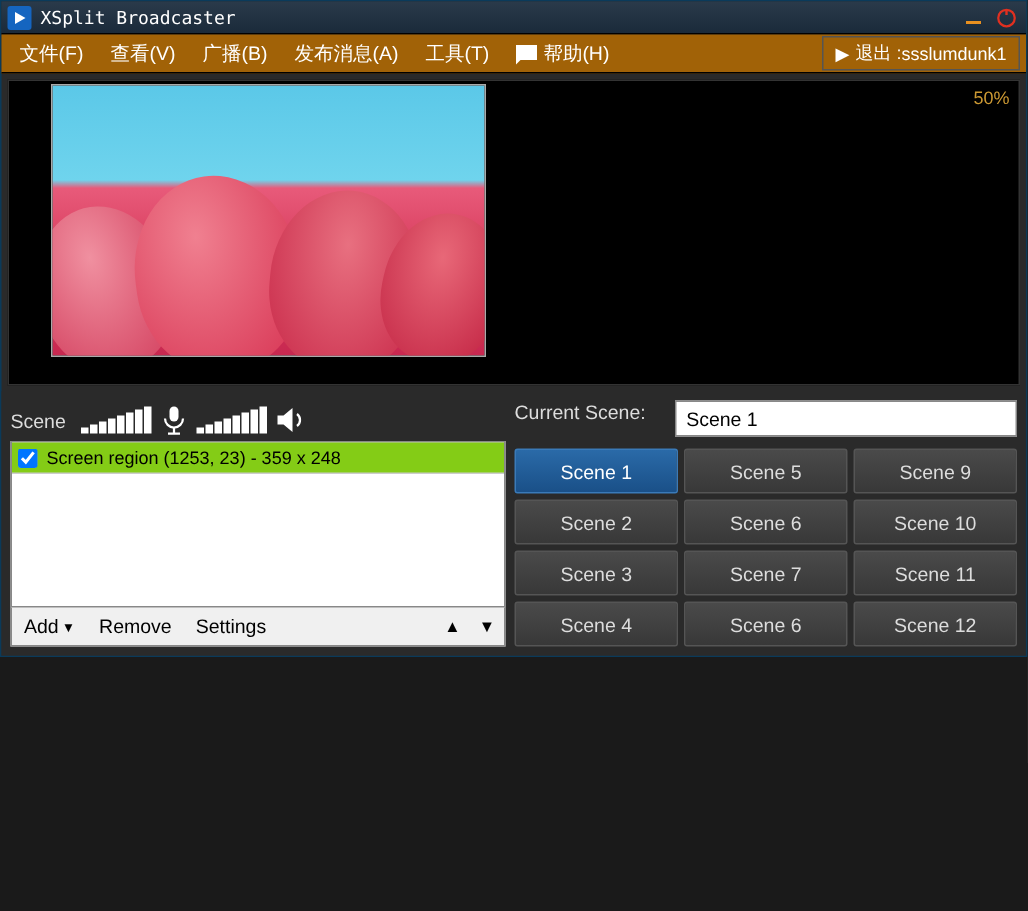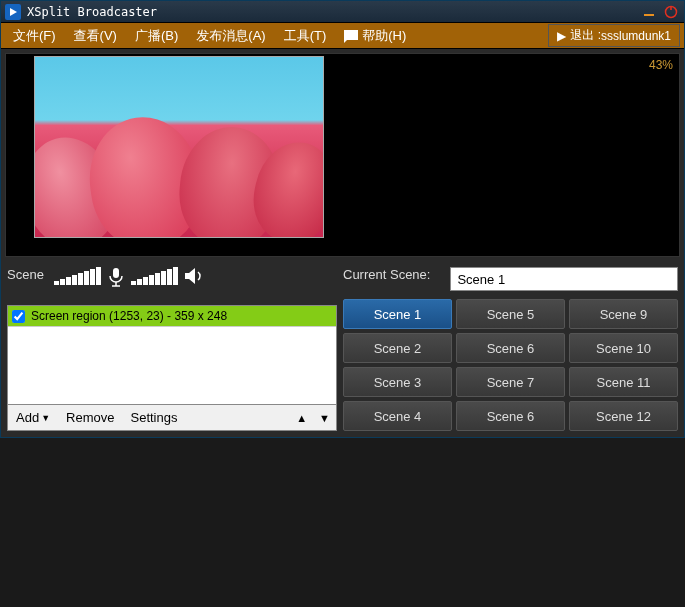--- a/index.html
+++ b/index.html
@@ -20,21 +20,21 @@
 .preview-area { flex: 1; background: #000; position: relative; margin: 4px; border: 1px solid #333; }
 .preview-img { position: absolute; top: 2px; left: 28px; width: 290px; height: 182px; border: 1px solid #aaa; background: linear-gradient(180deg, #5bc8e8 0%, #6fd4ed 35%, #e85a7a 38%, #d94060 60%, #c82850 100%); overflow: hidden; }
 .tulip { position: absolute; border-radius: 50% 50% 45% 45%; }
 .t1 { width: 110px; height: 130px; background: radial-gradient(ellipse at 40% 30%, #f08090, #d63050); left: 55px; top: 60px; transform: rotate(-8deg); }
 .t2 { width: 100px; height: 120px; background: radial-gradient(ellipse at 50% 30%, #e87080, #c82848); left: 145px; top: 70px; transform: rotate(5deg); }
 .t3 { width: 90px; height: 110px; background: radial-gradient(ellipse at 45% 30%, #f090a0, #d03858); left: -10px; top: 80px; transform: rotate(-15deg); }
 .t4 { width: 80px; height: 100px; background: radial-gradient(ellipse at 45% 30%, #e86878, #c02040); left: 220px; top: 85px; transform: rotate(12deg); }
 .zoom-label { position: absolute; top: 4px; right: 6px; color: #cc9933; font-size: 12px; }
 .bottom-panel { background: #2a2a2a; padding: 6px; display: flex; gap: 6px; }
 .left-col { width: 330px; display: flex; flex-direction: column; }
-.audio-row { display: flex; align-items: flex-start; gap: 6px; margin-bottom: 12px; height: 26px; }
+.audio-row { display: flex; align-items: center; gap: 6px; margin-bottom: 1px; height: 26px; }
 .scene-label { color: #ddd; font-size: 13px; margin-right: 4px; }
 .vu { display: flex; align-items: flex-end; gap: 1px; height: 18px; }
 .vu span { width: 5px; background: #fff; }
 .vu span:nth-child(1){height:4px}.vu span:nth-child(2){height:6px}.vu span:nth-child(3){height:8px}.vu span:nth-child(4){height:10px}.vu span:nth-child(5){height:12px}.vu span:nth-child(6){height:14px}.vu span:nth-child(7){height:16px}.vu span:nth-child(8){height:18px}
 .mic-icon, .spk-icon { color: #fff; cursor: pointer; display: flex; align-items: center; }
 .source-list { background: #fff; border: 1px solid #888; flex: 1; min-height: 100px; }
 .source-item { display: flex; align-items: center; padding: 3px 4px; background: #84cc16; border-bottom: 1px solid #ccc; font-size: 12px; }
 .source-item input { margin-right: 6px; }
 .bottom-buttons { display: flex; background: #f0f0f0; border: 1px solid #888; border-top: none; height: 26px; align-items: center; }
 .btm-btn { padding: 0 8px; font-size: 13px; cursor: pointer; display: flex; align-items: center; height: 100%; }
@@ -91,21 +91,21 @@
     </div>
   </div>
 
   <div class="preview-area">
     <div class="preview-img">
       <div class="tulip t3"></div>
         <div class="tulip t1"></div>
         <div class="tulip t2"></div>
         <div class="tulip t4"></div>
     </div>
-    <div class="zoom-label">43%</div>
+    <div class="zoom-label">50%</div>
   </div>
 
   <div class="bottom-panel">
     <div class="left-col">
       <div class="audio-row">
         <span class="scene-label">Scene</span>
         <div class="vu">
             <span></span>
             <span></span>
             <span></span>

